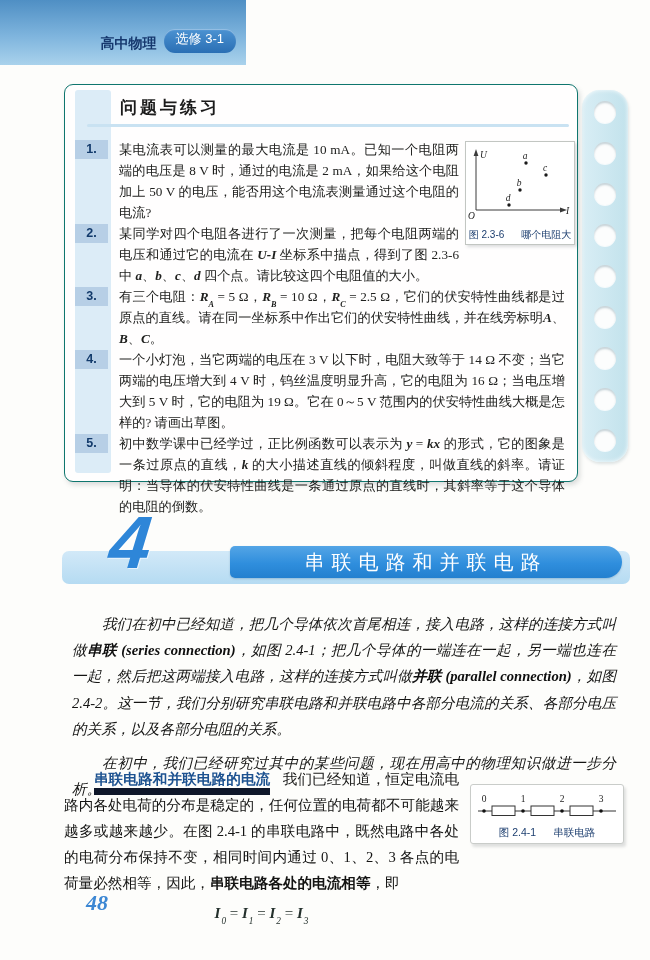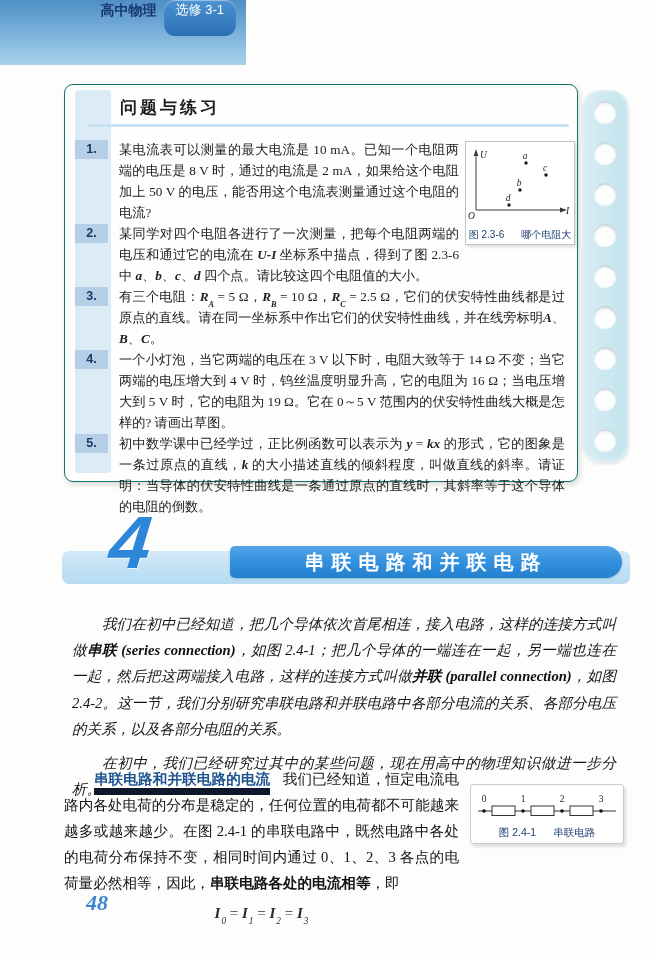--- a/index.html
+++ b/index.html
@@ -2,25 +2,25 @@
 <html><head>
 <meta charset="utf-8">
 <style>
   html,body{margin:0;padding:0;}
   body{width:650px;height:960px;font-family:"Liberation Serif","DejaVu Serif",serif;}
   .page{position:relative;width:650px;height:960px;background:#fdfdfb;overflow:hidden;}
 
   
   .header-band{position:absolute;left:0;top:0;width:246px;height:65px;
     background:linear-gradient(180deg,#4f8fc4 0%,#7eb4dd 55%,#a9d2ec 100%);
-    display:flex;align-items:flex-start;justify-content:flex-end;
+    display:flex;align-items:flex-end;justify-content:flex-end;
     padding:0 10px 12px 0;box-sizing:border-box;gap:7px;}
   .course{color:#16386e;font-size:14px;font-weight:bold;font-family:"Liberation Sans",sans-serif;line-height:20px;}
   .module-pill{background:linear-gradient(180deg,#4c93d2,#2a6fb4);color:#fff;font-size:13px;
-    font-family:"Liberation Sans",sans-serif;padding:1px 12px 18px;border-radius:11px;line-height:17px;
+    font-family:"Liberation Sans",sans-serif;padding:1px 12px 6px;border-radius:11px;line-height:17px;
     box-shadow:inset 0 1px 1px rgba(255,255,255,.45);}
 
   
   .binder{position:absolute;left:582px;top:90px;width:46px;height:372px;
     background:linear-gradient(90deg,#d9eef5,#c2e2ec);border-radius:18px;
     box-shadow:inset 0 0 4px rgba(255,255,255,.9),1px 2px 3px rgba(80,110,120,.18);
     display:flex;flex-direction:column;align-items:center;justify-content:space-between;
     padding:11px 0;box-sizing:border-box;}
   .hole{width:22px;height:22px;border-radius:50%;background:#fcfdfd;
     box-shadow:inset 0 2px 2px rgba(100,135,150,.35),0 1px 0 rgba(255,255,255,.8);}
@@ -51,21 +51,21 @@
   
   .banner-light{position:absolute;left:62px;top:551px;width:568px;height:33px;
     background:linear-gradient(180deg,#d2e9f8,#b5dbf2);border-radius:7px;}
   .banner-pill{position:absolute;left:230px;top:546px;width:392px;height:32px;
     background:linear-gradient(180deg,#54a5e6 0%,#2f8edd 55%,#2380cf 100%);
     border-radius:5px 16px 16px 5px;box-shadow:0 1px 2px rgba(40,90,140,.25);}
   .banner-num{position:absolute;left:110px;top:500px;font-family:"Liberation Sans",sans-serif;
     font-style:italic;font-weight:900;font-size:74px;line-height:86px;color:#2e86d8;
     transform:skewX(-6deg);text-shadow:1px 1px 0 rgba(255,255,255,.6);z-index:3;}
   .banner-title{position:absolute;left:230px;top:546px;width:392px;height:32px;z-index:4;
-    color:#fff;font-weight:bold;font-size:20px;line-height:32px;text-align:center;
+    color:#fff;font-weight:normal;font-size:20px;line-height:32px;text-align:center;
     letter-spacing:7px;font-family:"Liberation Sans",sans-serif;}
 
   
   .intro{position:absolute;left:64px;top:603px;width:560px;font-size:14.6px;line-height:26.2px;
     text-align:justify;color:#141413;}
   .intro p{margin:8px;text-indent:2.05em;font-style:italic;}
   .intro b{color:#0e0e0e;}
 
   
   .sub{position:absolute;left:64px;top:766px;width:395px;font-size:14.6px;line-height:26px;

